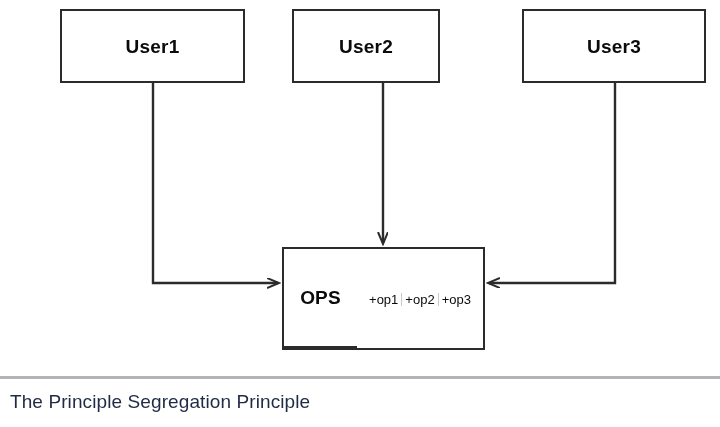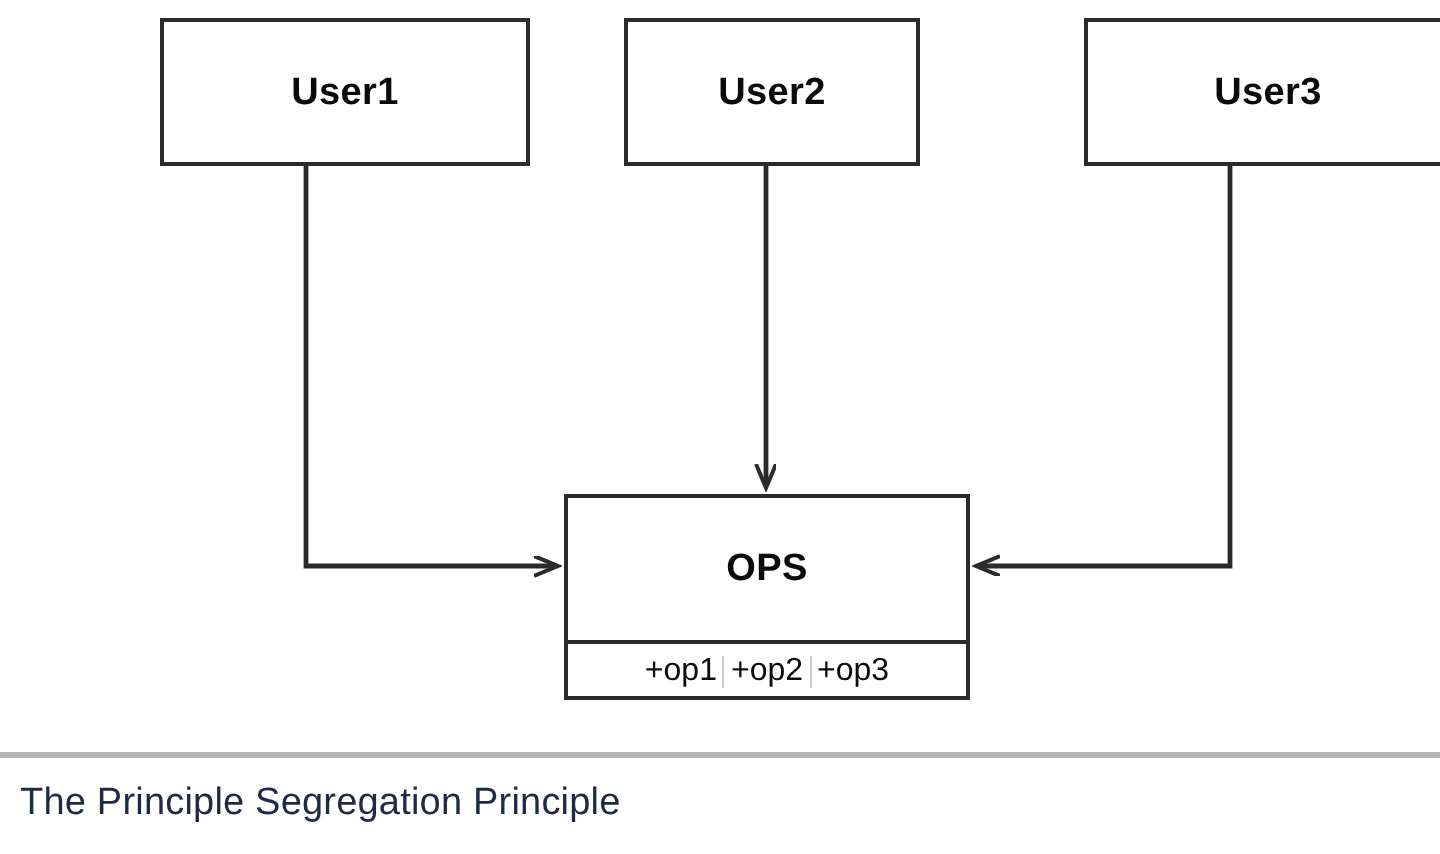--- a/index.html
+++ b/index.html
@@ -44,21 +44,20 @@
 
   
   .uml-box {
     position: absolute;
     box-sizing: border-box;
     background: #ffffff;
     border: 2px solid #2b2b2b;
     display: flex;
     align-items: center;
     justify-content: center;
-    margin-left: 20px;
   }
 
   .uml-box-label {
     font-family: "Liberation Sans", sans-serif;
     font-weight: bold;
     font-size: 19px;
     letter-spacing: 0.2px;
     color: #0b0b0b;
     line-height: 1;
     white-space: nowrap;
@@ -72,21 +71,21 @@
   #ops-box {
     position: absolute;
     left: 282px;
     top: 247px;
     width: 203px;
     height: 103px;
     box-sizing: border-box;
     background: #ffffff;
     border: 2px solid #2b2b2b;
     display: flex;
-    flex-direction: column;
+    flex-direction: row;
   }
 
   #ops-name-compartment {
     flex: 0 0 73px;
     display: flex;
     align-items: center;
     justify-content: center;
     border-bottom: 2px solid #2b2b2b;
     box-sizing: border-box;
   }
@@ -113,21 +112,21 @@
   .ops-list {
     display: flex;
     align-items: center;
     justify-content: center;
     gap: 0;
   }
 
   .ops-item {
     font-family: "Liberation Sans", sans-serif;
     font-weight: normal;
-    font-size: 16px;
+    font-size: 13px;
     color: #0b0b0b;
     line-height: 1;
     white-space: nowrap;
     padding: 0 3px;
     border-left: 1px solid #c9c9c9;
   }
   .ops-item:first-child {
     border-left: none;
   }
 

